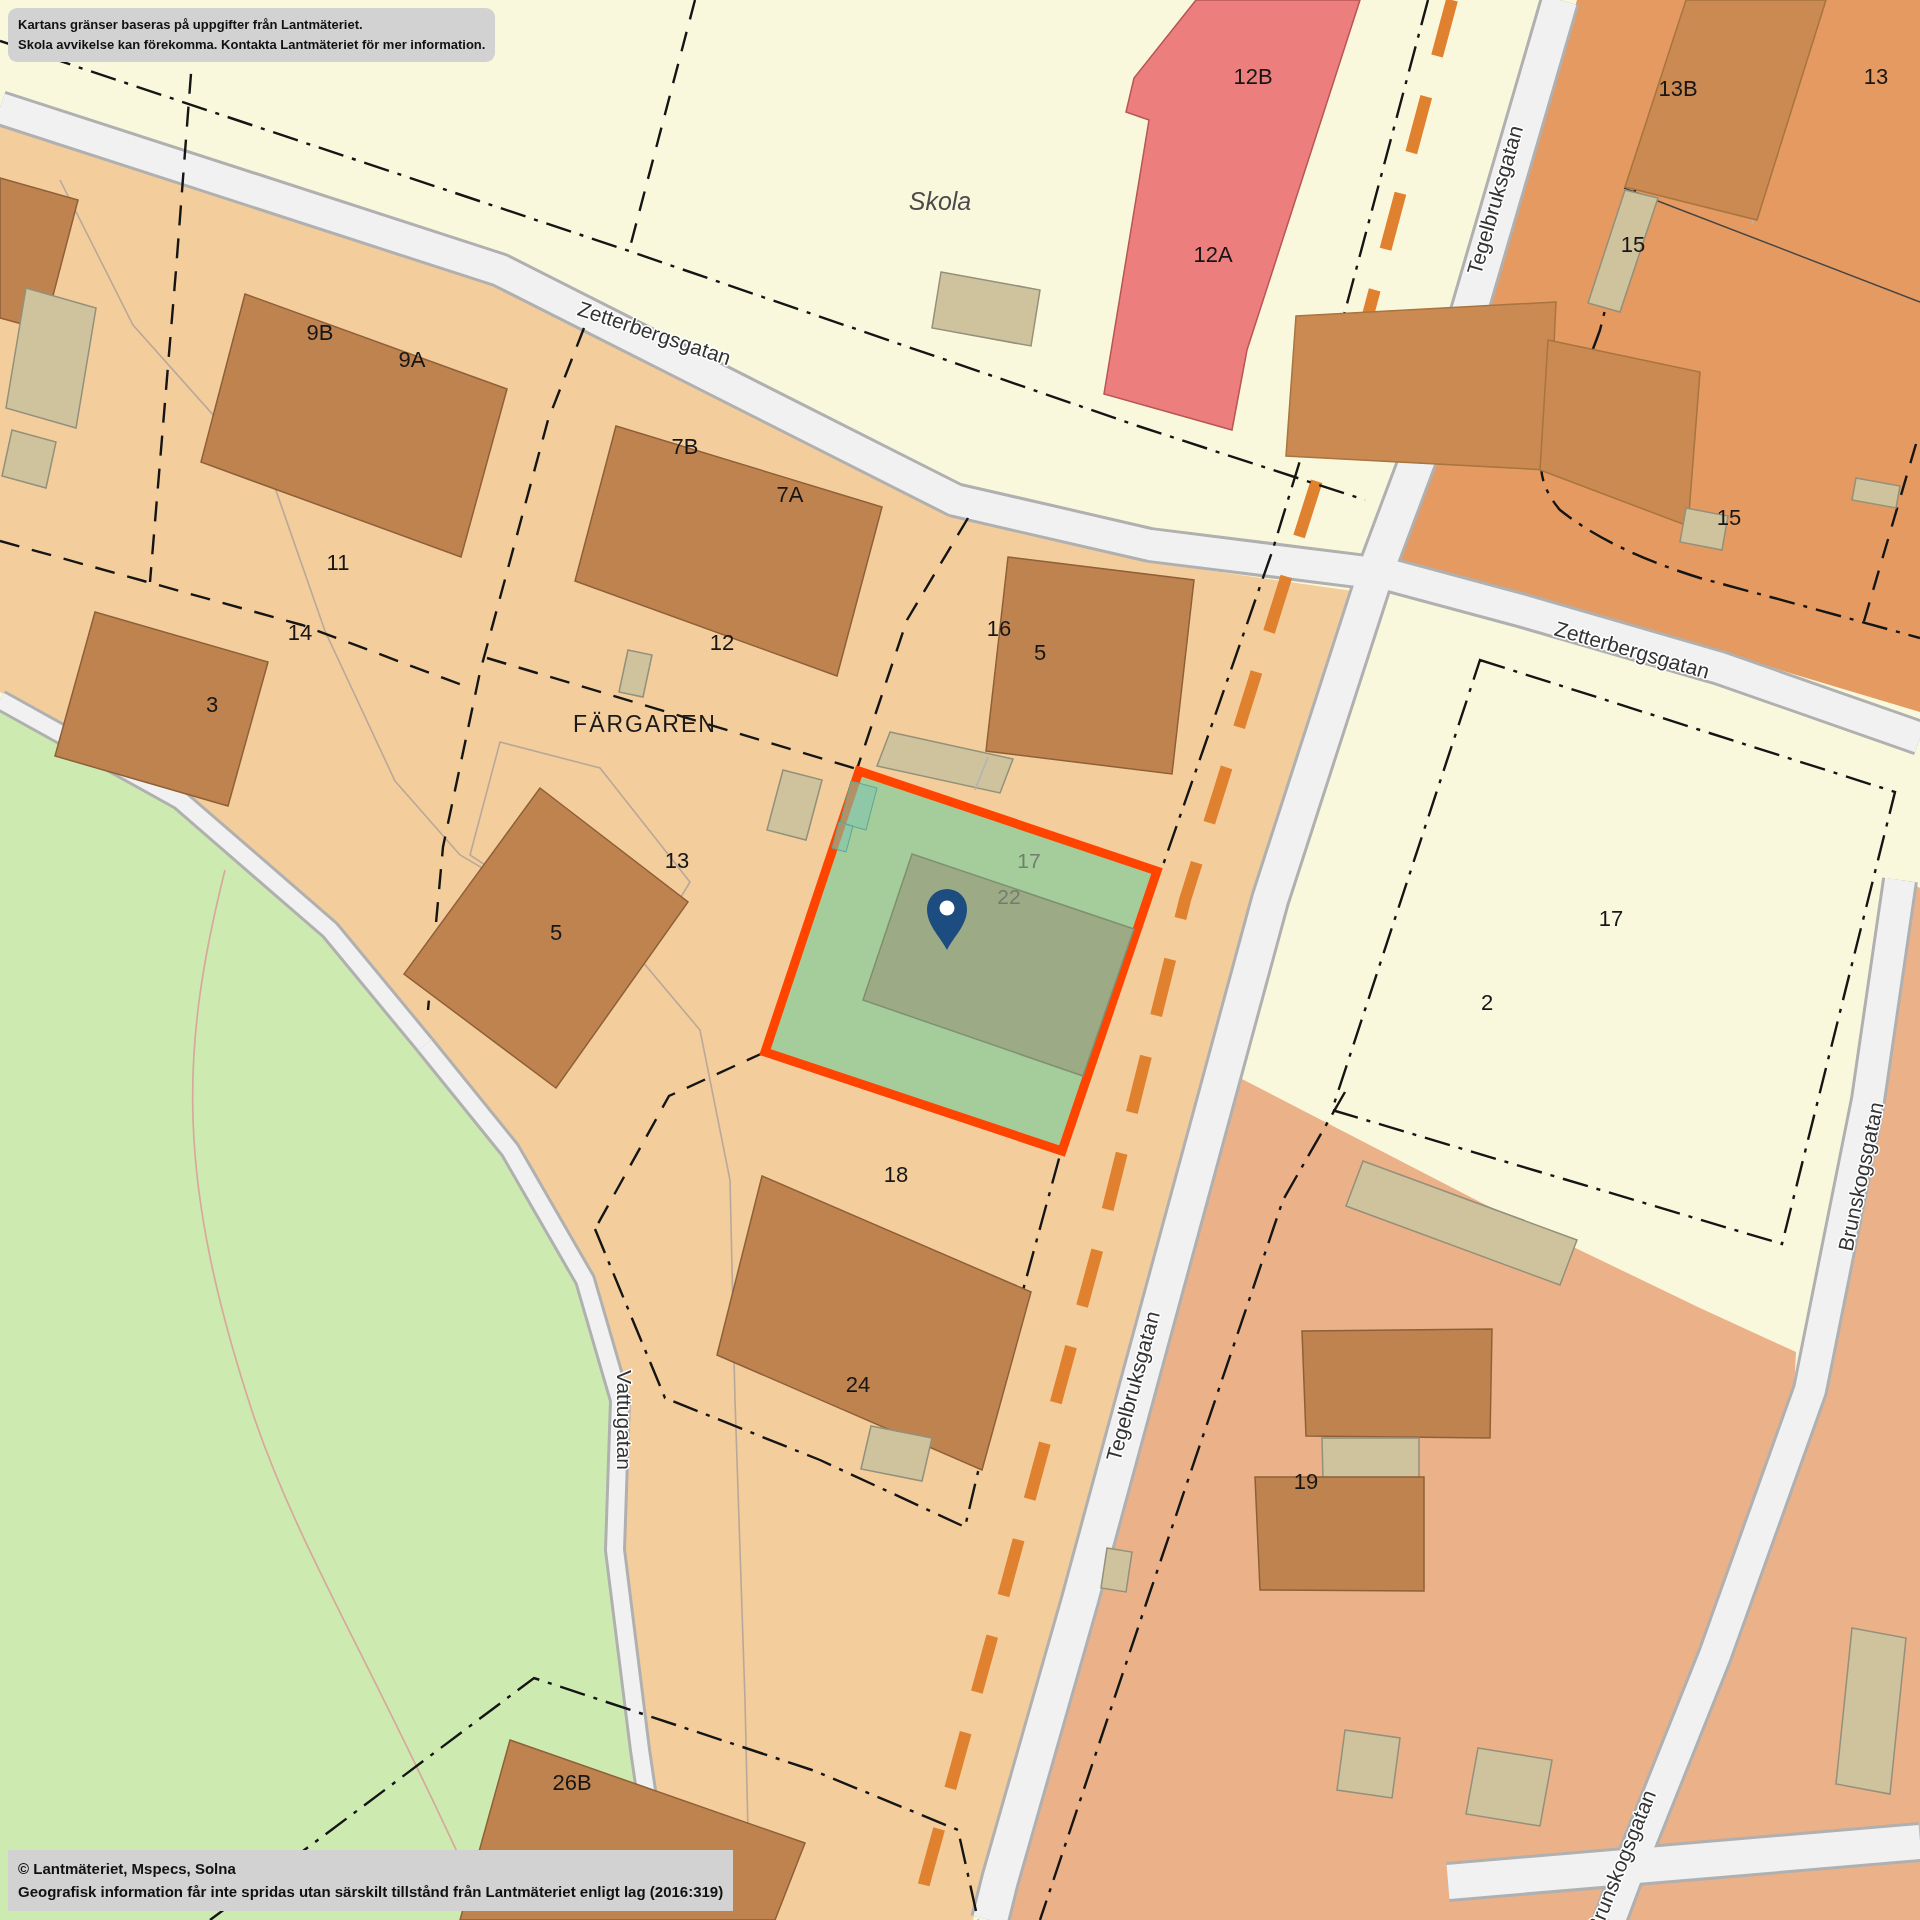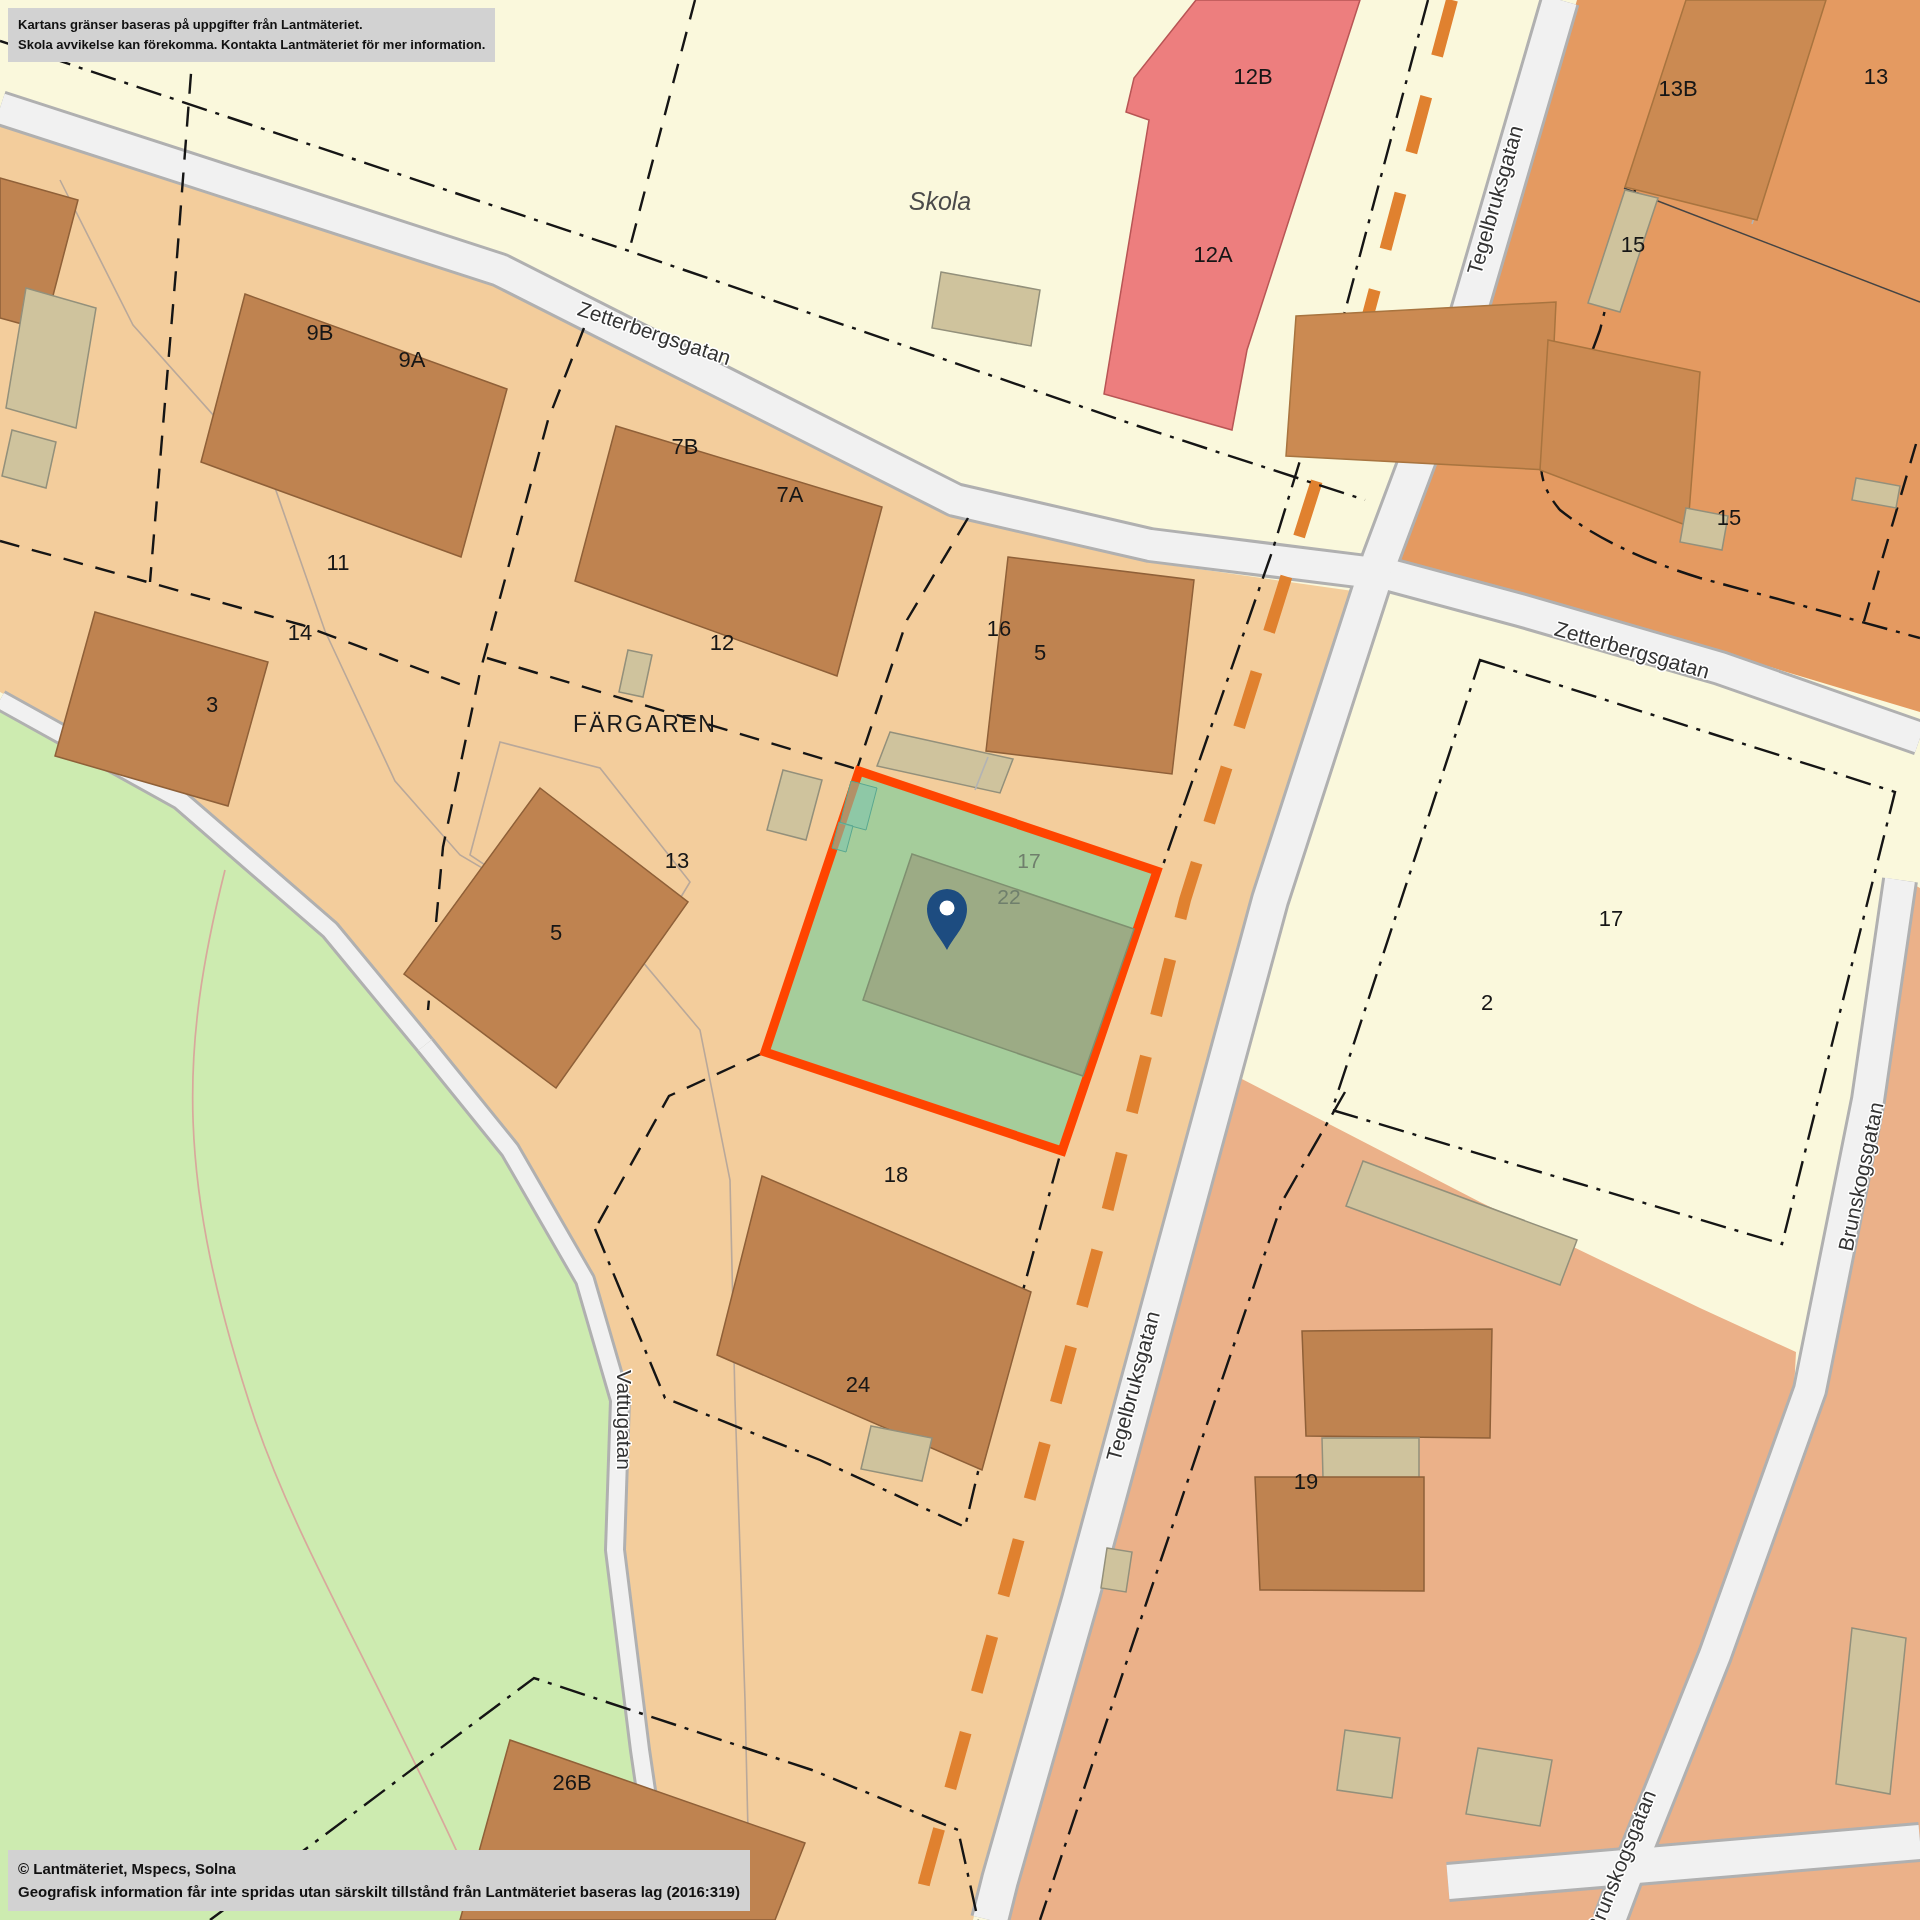--- a/index.html
+++ b/index.html
@@ -16,21 +16,21 @@
   .tan{fill:#cfc39d;stroke:#93907b;stroke-width:1.5;}
   .dashdot{stroke:#151515;stroke-width:2.4;fill:none;stroke-dasharray:26 9 4 9;}
   .dashed{stroke:#151515;stroke-width:2.4;fill:none;stroke-dasharray:20 13;}
   .thinline{stroke:#444;stroke-width:1.4;fill:none;}
   .grayline{stroke:#b3b3b3;stroke-width:1.6;fill:none;}
   .graypath{stroke:#b9a89a;stroke-width:1.6;fill:none;}
   .contour{stroke:#d8a89c;stroke-width:1.7;fill:none;}
   .road-casing{stroke:#b0b0b0;fill:none;stroke-linejoin:round;}
   .road-fill{stroke:#f1f1f1;fill:none;stroke-linejoin:round;}
   .note-box{position:absolute;background:#d2d2d2;color:#111;font-weight:bold;font-size:13px;line-height:1.55;padding:7px 10px;white-space:nowrap;}
-  .note-top{left:8px;top:8px;}
+  .note-top{left:8px;top:8px;border-radius:9px;}
   .note-bottom{left:8px;top:1850px;font-size:15px;}
 </style>
 </head>
 <body>
 
 <div class="stage">
 <svg viewBox="0 0 1920 1920" width="1920" height="1920">
 
   <rect x="0" y="0" width="1920" height="1920" fill="#faf8dc"></rect>
 
@@ -176,15 +176,15 @@
     <circle cx="947" cy="908" r="7.5" fill="#ffffff"></circle>
   </g>
 </svg>
 
   <div class="note-box note-top">
     <div>Kartans gränser baseras på uppgifter från Lantmäteriet.</div>
     <div>Skola avvikelse kan förekomma. Kontakta Lantmäteriet för mer information.</div>
   </div>
   <div class="note-box note-bottom">
     <div>© Lantmäteriet, Mspecs, Solna</div>
-    <div>Geografisk information får inte spridas utan särskilt tillstånd från Lantmäteriet baseras lag (2016:319)</div>
+    <div>Geografisk information får inte spridas utan särskilt tillstånd från Lantmäteriet enligt lag (2016:319)</div>
   </div>
 </div>
 
 </body></html>

